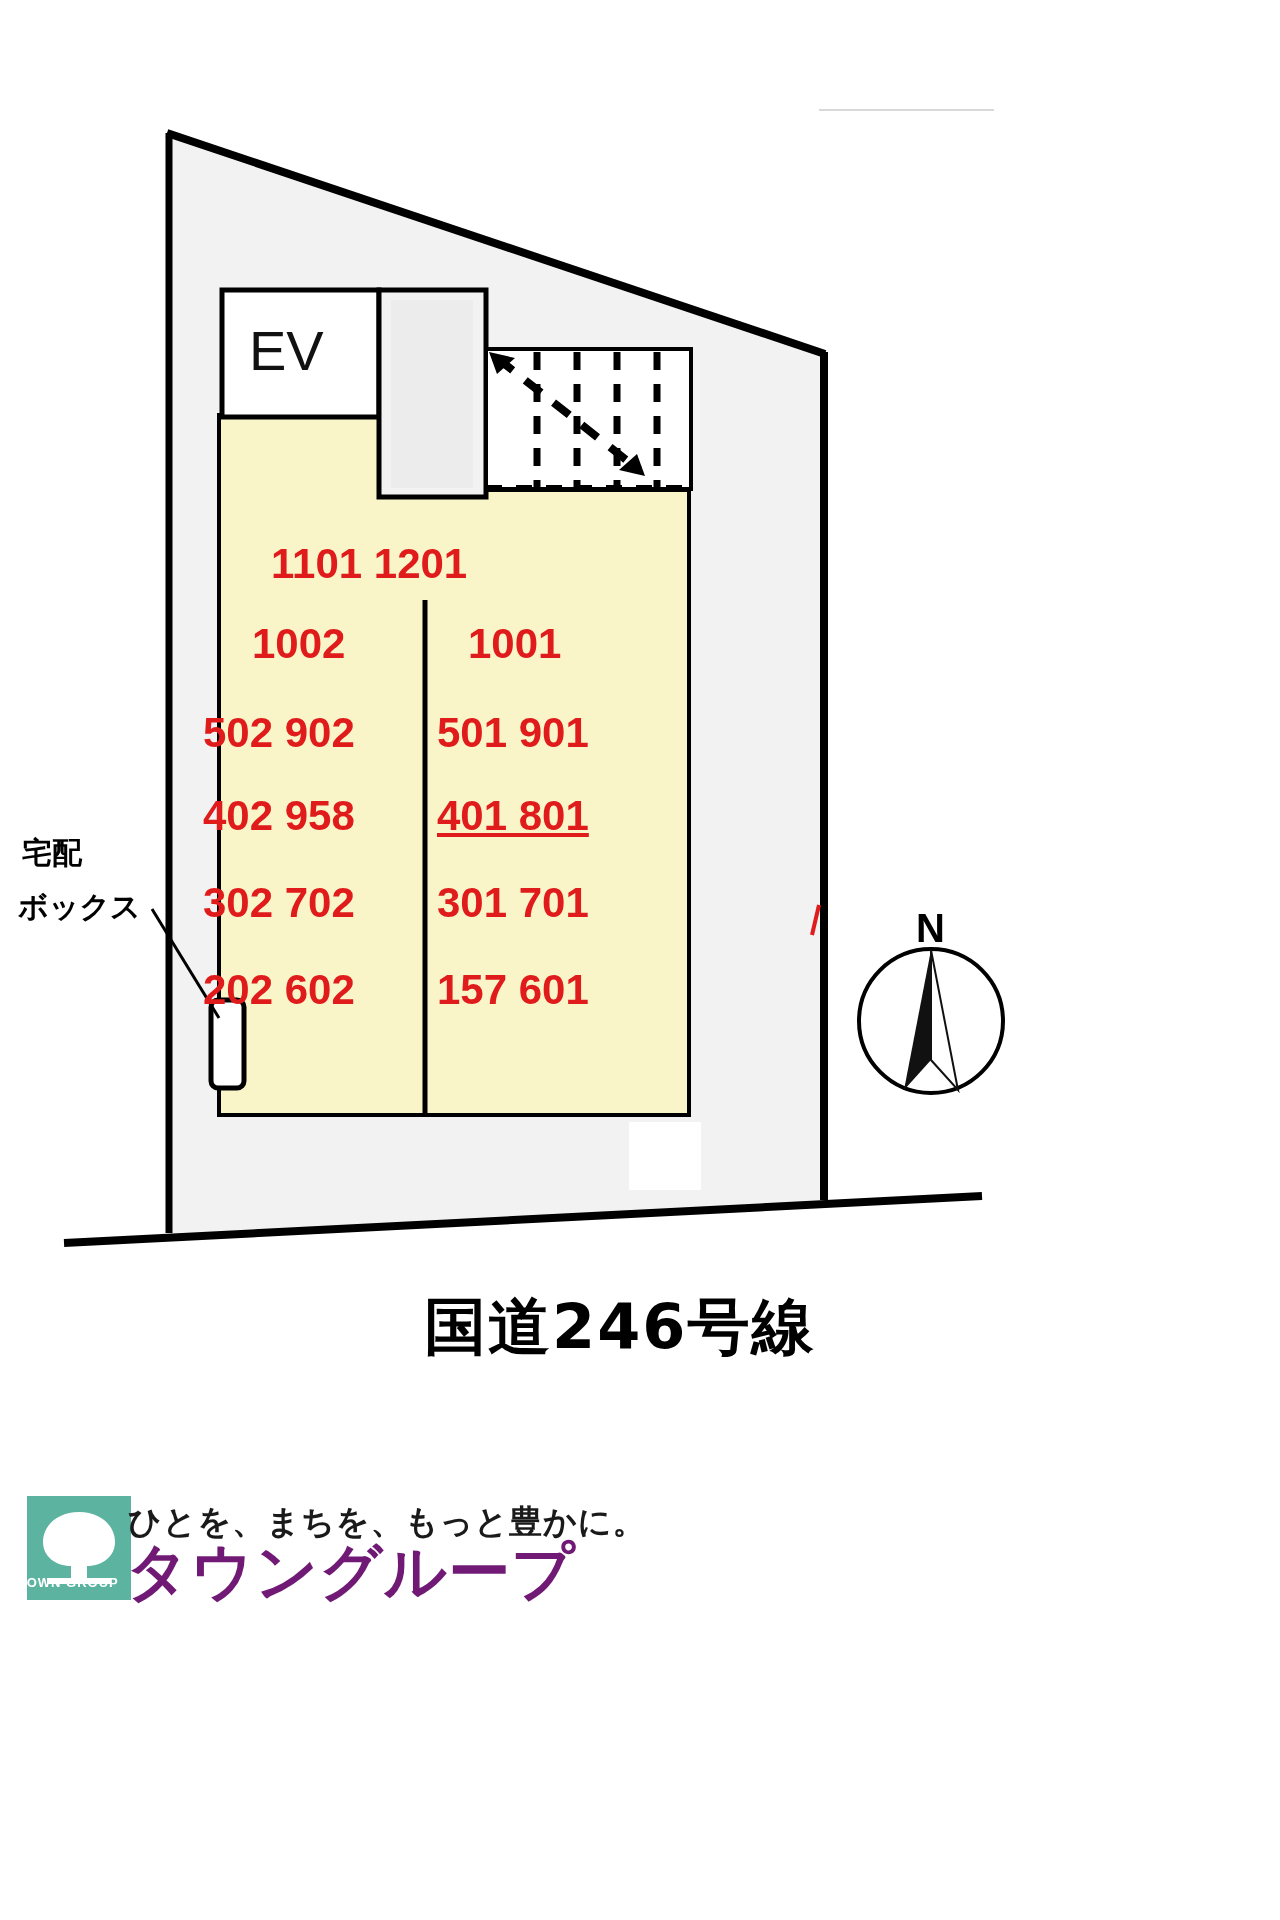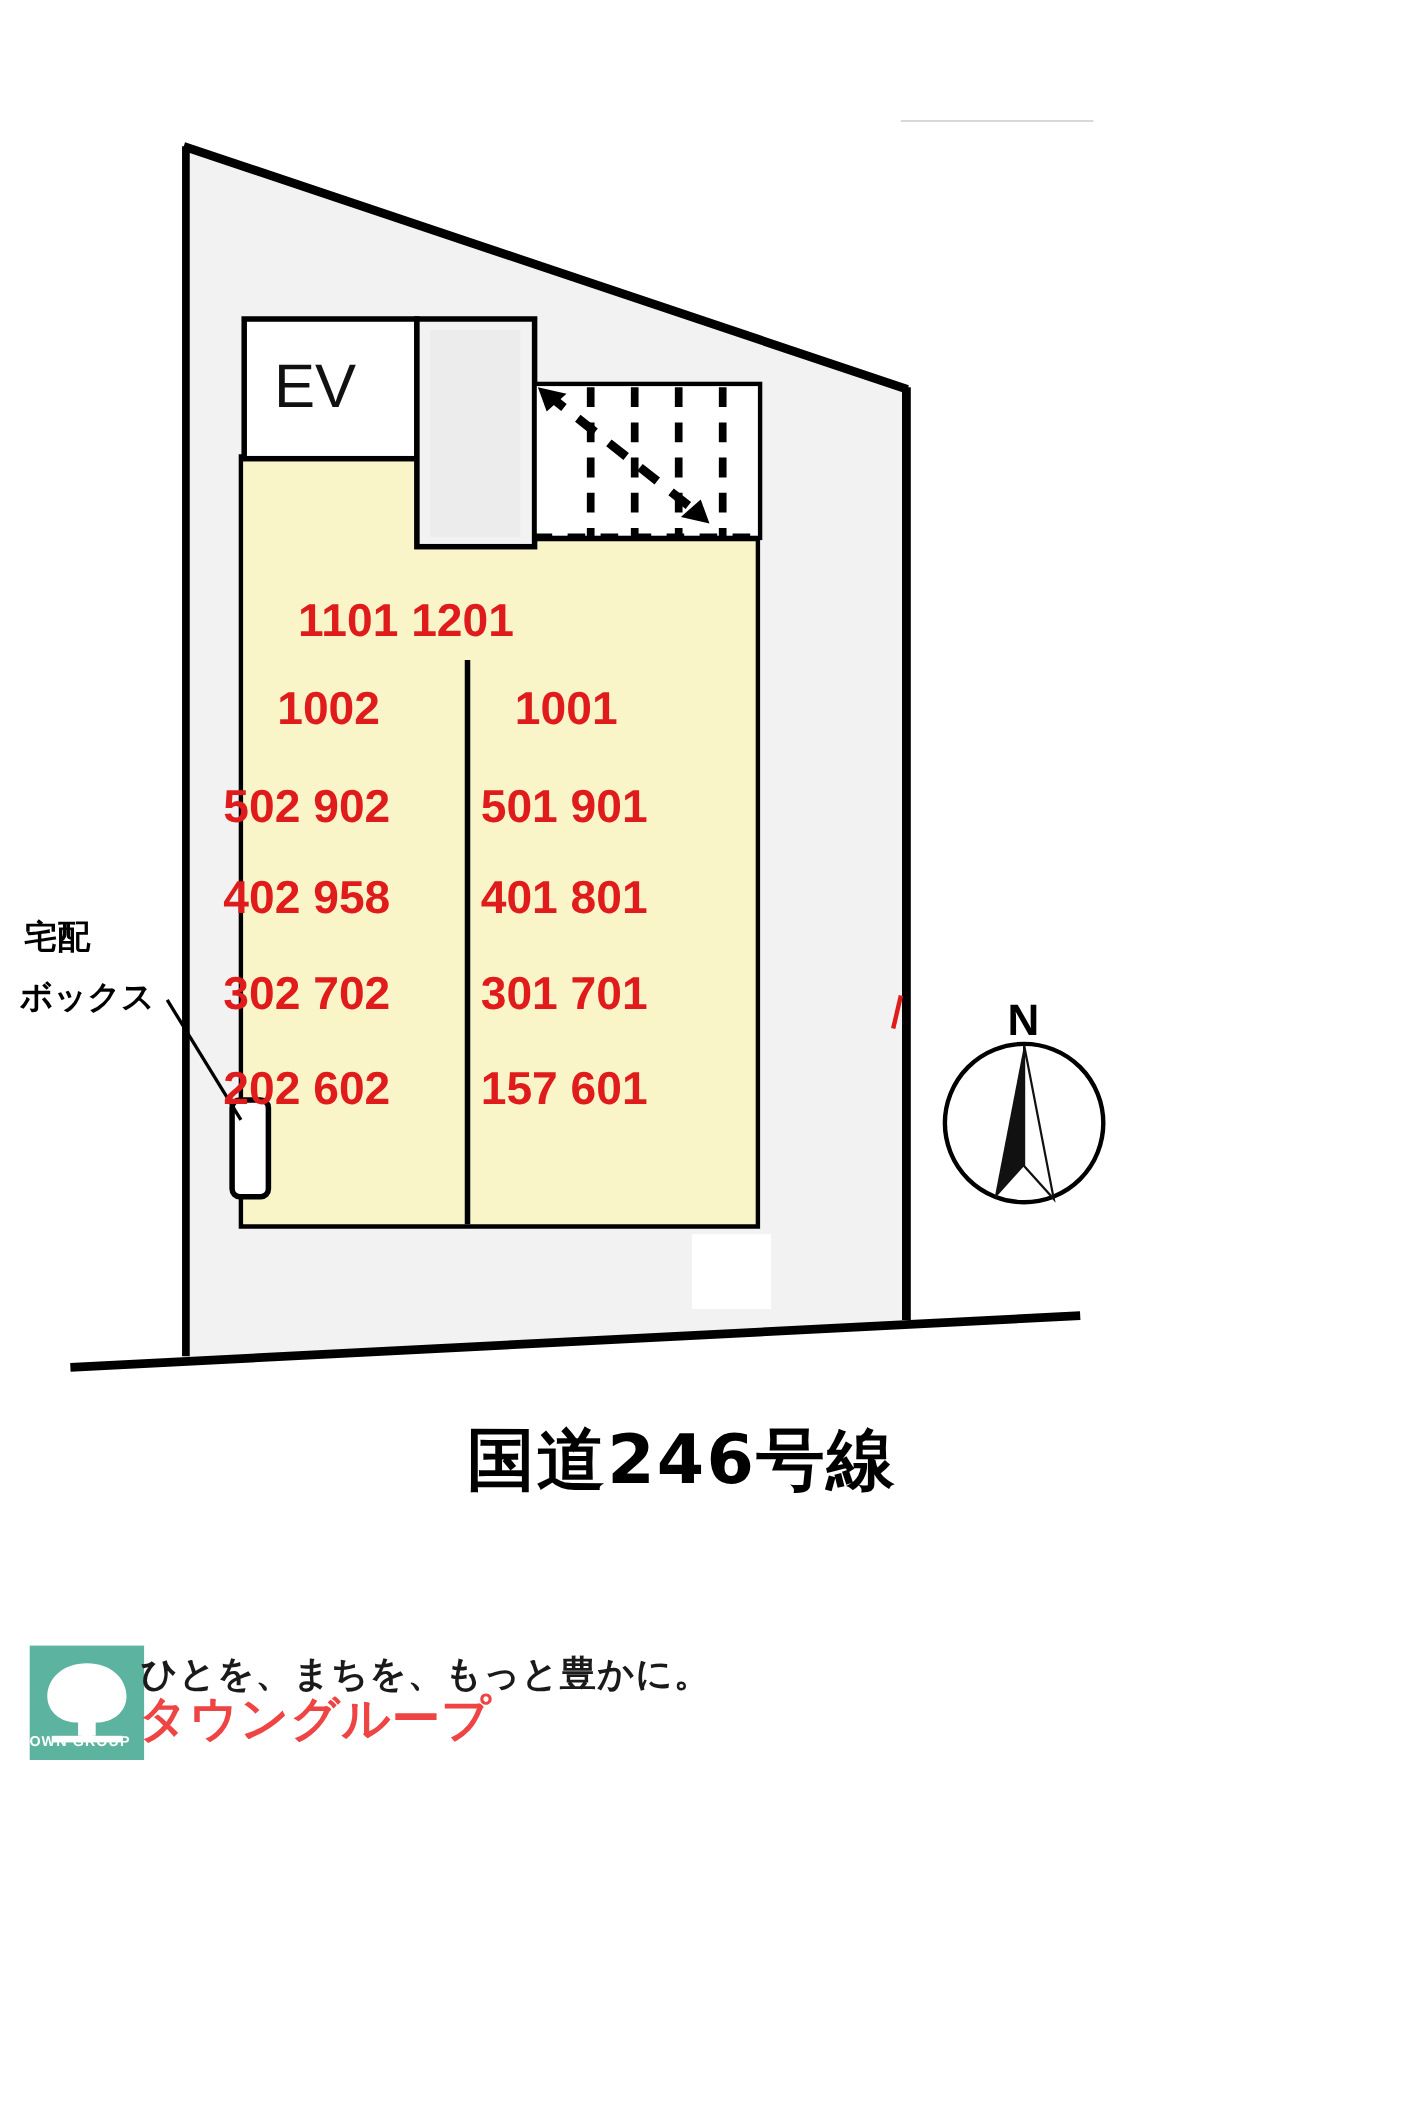--- a/index.html
+++ b/index.html
@@ -73,22 +73,22 @@
 
   .logo-tagline {
     color: #1a1a1a;
     font-size: 33px;
     font-weight: bold;
     font-family: "DejaVu Sans", "Liberation Sans", sans-serif;
     letter-spacing: 1px;
   }
 
   .logo-name {
-    color: #ef4444;
-    font-size: 44px;
+    color: #701a75;
+    font-size: 62px;
     font-weight: bold;
     font-family: "DejaVu Sans", "Liberation Sans", sans-serif;
     letter-spacing: 1px;
   }
 
   .logo-sub {
     color: #ffffff;
     font-size: 13px;
     font-weight: bold;
     font-family: "Liberation Sans", "DejaVu Sans", sans-serif;
@@ -180,21 +180,21 @@
 
   <div class="txt room-num" style="left:271px; top:543px;">1101 1201</div>
   <div class="txt room-num" style="left:252px; top:623px;">1002</div>
   <div class="txt room-num" style="left:203px; top:712px;">502 902</div>
   <div class="txt room-num" style="left:203px; top:795px;">402 958</div>
   <div class="txt room-num" style="left:203px; top:882px;">302 702</div>
   <div class="txt room-num" style="left:203px; top:969px;">202 602</div>
 
   <div class="txt room-num" style="left:468px; top:623px;">1001</div>
   <div class="txt room-num" style="left:437px; top:712px;">501 901</div>
-  <div class="txt room-num" style="left:437px; top:795px;">401 801</div>
+  <div class="txt room-num" style="left:437px; top:795px;text-decoration:underline;">401 801</div>
   <div class="txt room-num" style="left:437px; top:882px;">301 701</div>
   <div class="txt room-num" style="left:437px; top:969px;">157 601</div>
 
   <div class="txt jp-label" style="left:22px; top:838px;">宅配</div>
   <div class="txt jp-label" style="left:18px; top:892px;">ボックス</div>
 
   <div class="txt compass-n" style="left:916px; top:908px;">N</div>
 
   <div class="txt road-label" style="left:424px; top:1296px;">国道246号線</div>
 

